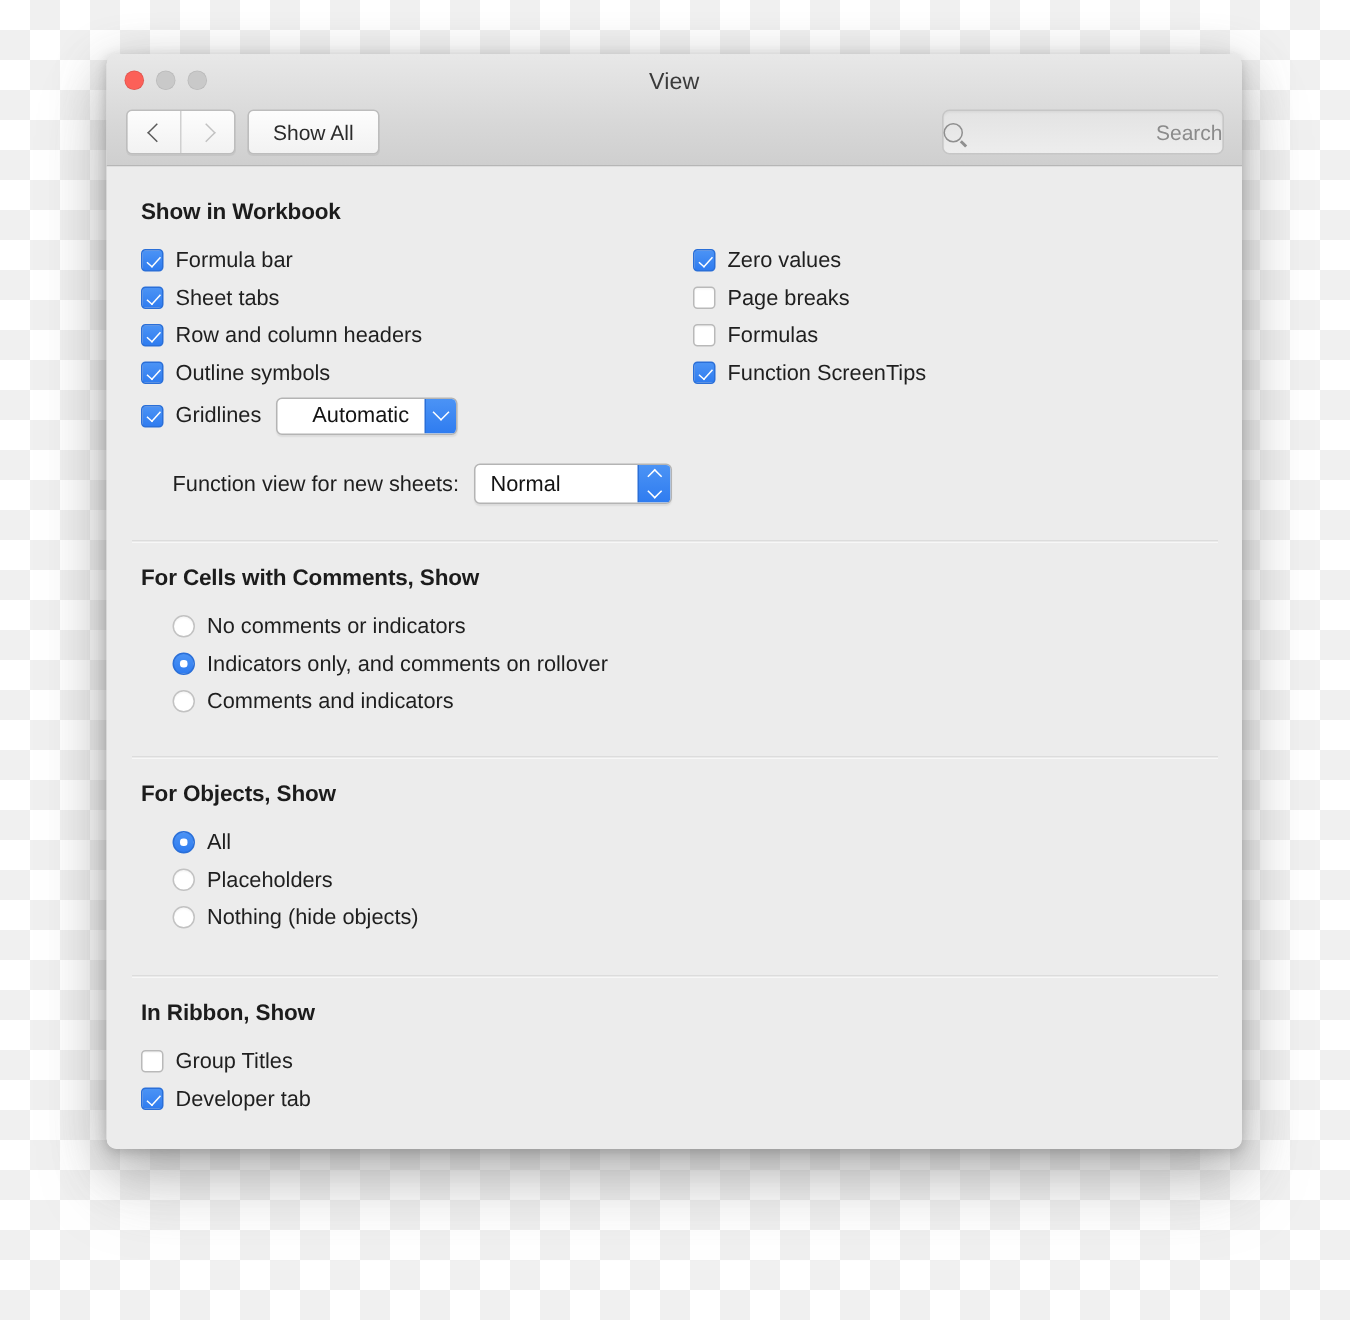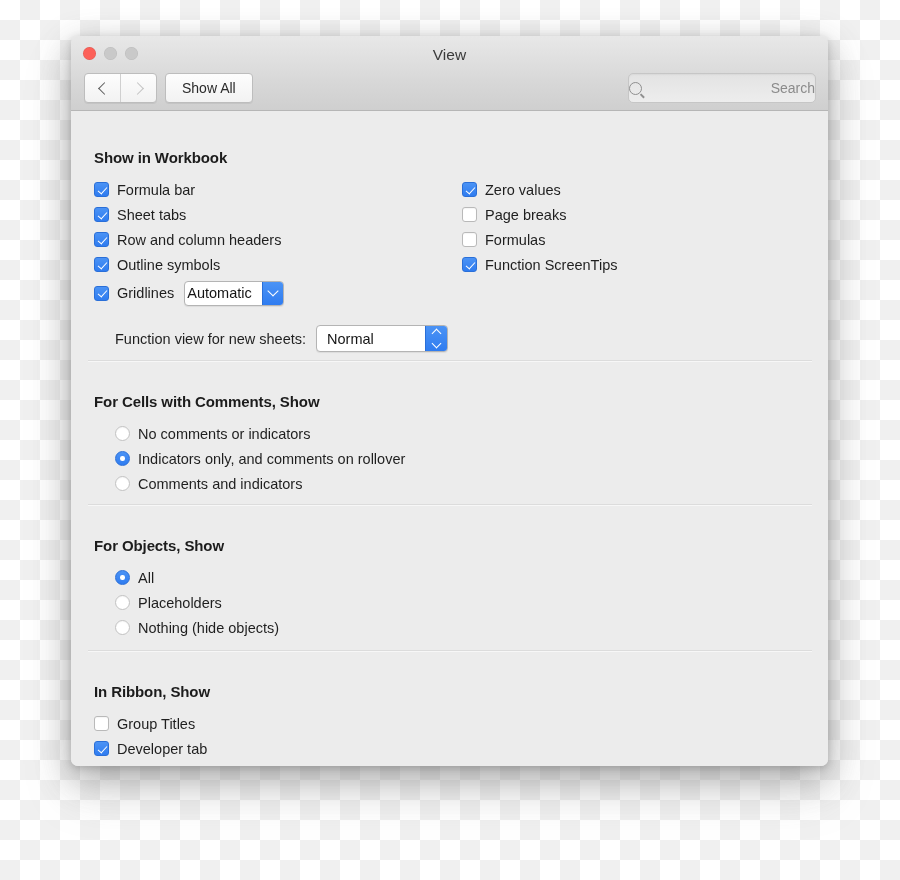--- a/index.html
+++ b/index.html
@@ -167,21 +167,20 @@
     padding: 0;
   }
 
   .section { position: absolute; left: 23px; right: 23px; }
   .section-title {
     font-size: 15px;
     font-weight: bold;
     color: #1c1c1c;
     letter-spacing: -0.1px;
     margin-bottom: 11px;
-    margin-top: 16px;
   }
 
   .divider {
     position: absolute;
     left: 17px;
     width: 724px;
     height: 1px;
     background: #dcdcdc;
     border-bottom: 1px solid #f7f7f7;
   }
@@ -263,21 +262,21 @@
     border-radius: 4px;
     border: 1px solid #b4b4b4;
     background: #ffffff;
     overflow: hidden;
     box-shadow: 0 1px 1px rgba(0,0,0,0.07);
     vertical-align: middle;
   }
   .dropdown .dd-value {
     display: flex;
     align-items: center;
-    padding: 0 10px 0 2px;
+    padding: 0 10px 0 23px;
     font-size: 14.5px;
     color: #141414;
   }
   .dropdown .dd-arrow {
     width: 20px;
     background: linear-gradient(to bottom, #4b93f5, #2f7cf0);
     display: flex;
     align-items: center;
     justify-content: center;
     border-left: 1px solid #2a6fd8;

